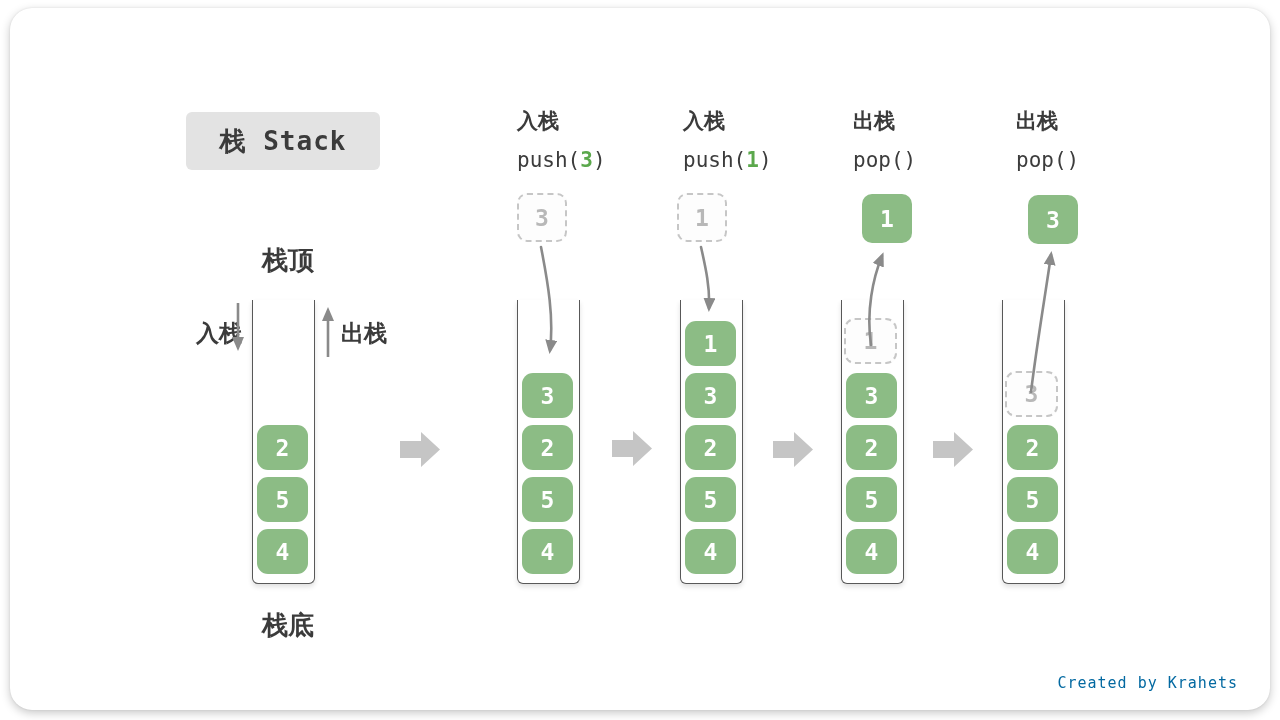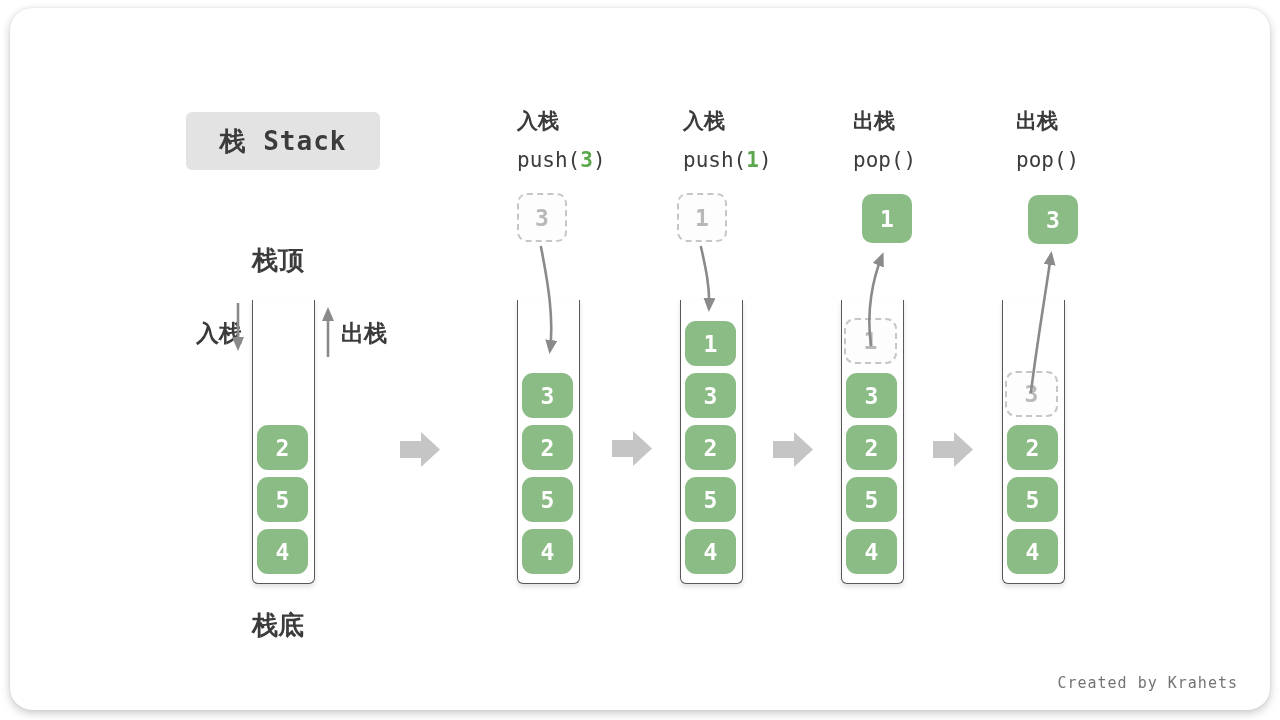--- a/index.html
+++ b/index.html
@@ -32,25 +32,25 @@
   .stack{position:absolute;top:300px;width:61px;height:283px;background:#ffffff;
          border-left:1.5px solid #585858;border-right:1.5px solid #585858;border-bottom:1.5px solid #585858;
          border-radius:0 0 6px 6px;box-shadow:0 3px 5px rgba(0,0,0,0.12);}
   .cell{position:absolute;left:4px;width:51px;height:45px;border-radius:11px;background:#8cbc85;
         display:flex;align-items:center;justify-content:center;color:#ffffff;
         font-family:"DejaVu Sans Mono","Liberation Mono",monospace;font-size:23px;font-weight:bold;}
   .cell.ghost{left:2px;width:49px;height:42px;background:#fdfdfd;border:2px dashed #c6c6c6;color:#b8b8b8;}
 
   
   .zh-label{position:absolute;color:#3b3b3b;font-weight:bold;}
-  .lbl-top,.lbl-bottom{width:62px;text-align:left;font-size:26px;}
+  .lbl-top,.lbl-bottom{width:62px;text-align:right;font-size:26px;}
   .lbl-side{font-size:23px;}
 
   
-  .watermark{position:absolute;right:42px;top:674px;color:#737373;font-size:15px;letter-spacing:1px;
+  .watermark{position:absolute;right:42px;top:674px;color:#0369a1;font-size:15px;letter-spacing:1px;
              font-family:"DejaVu Sans Mono","Liberation Mono",monospace;}
 
   svg.overlay{position:absolute;left:0;top:0;pointer-events:none;}
 </style>
 </head>
 <body>
 
 <div id="canvas">
   <div id="card"></div>
 

